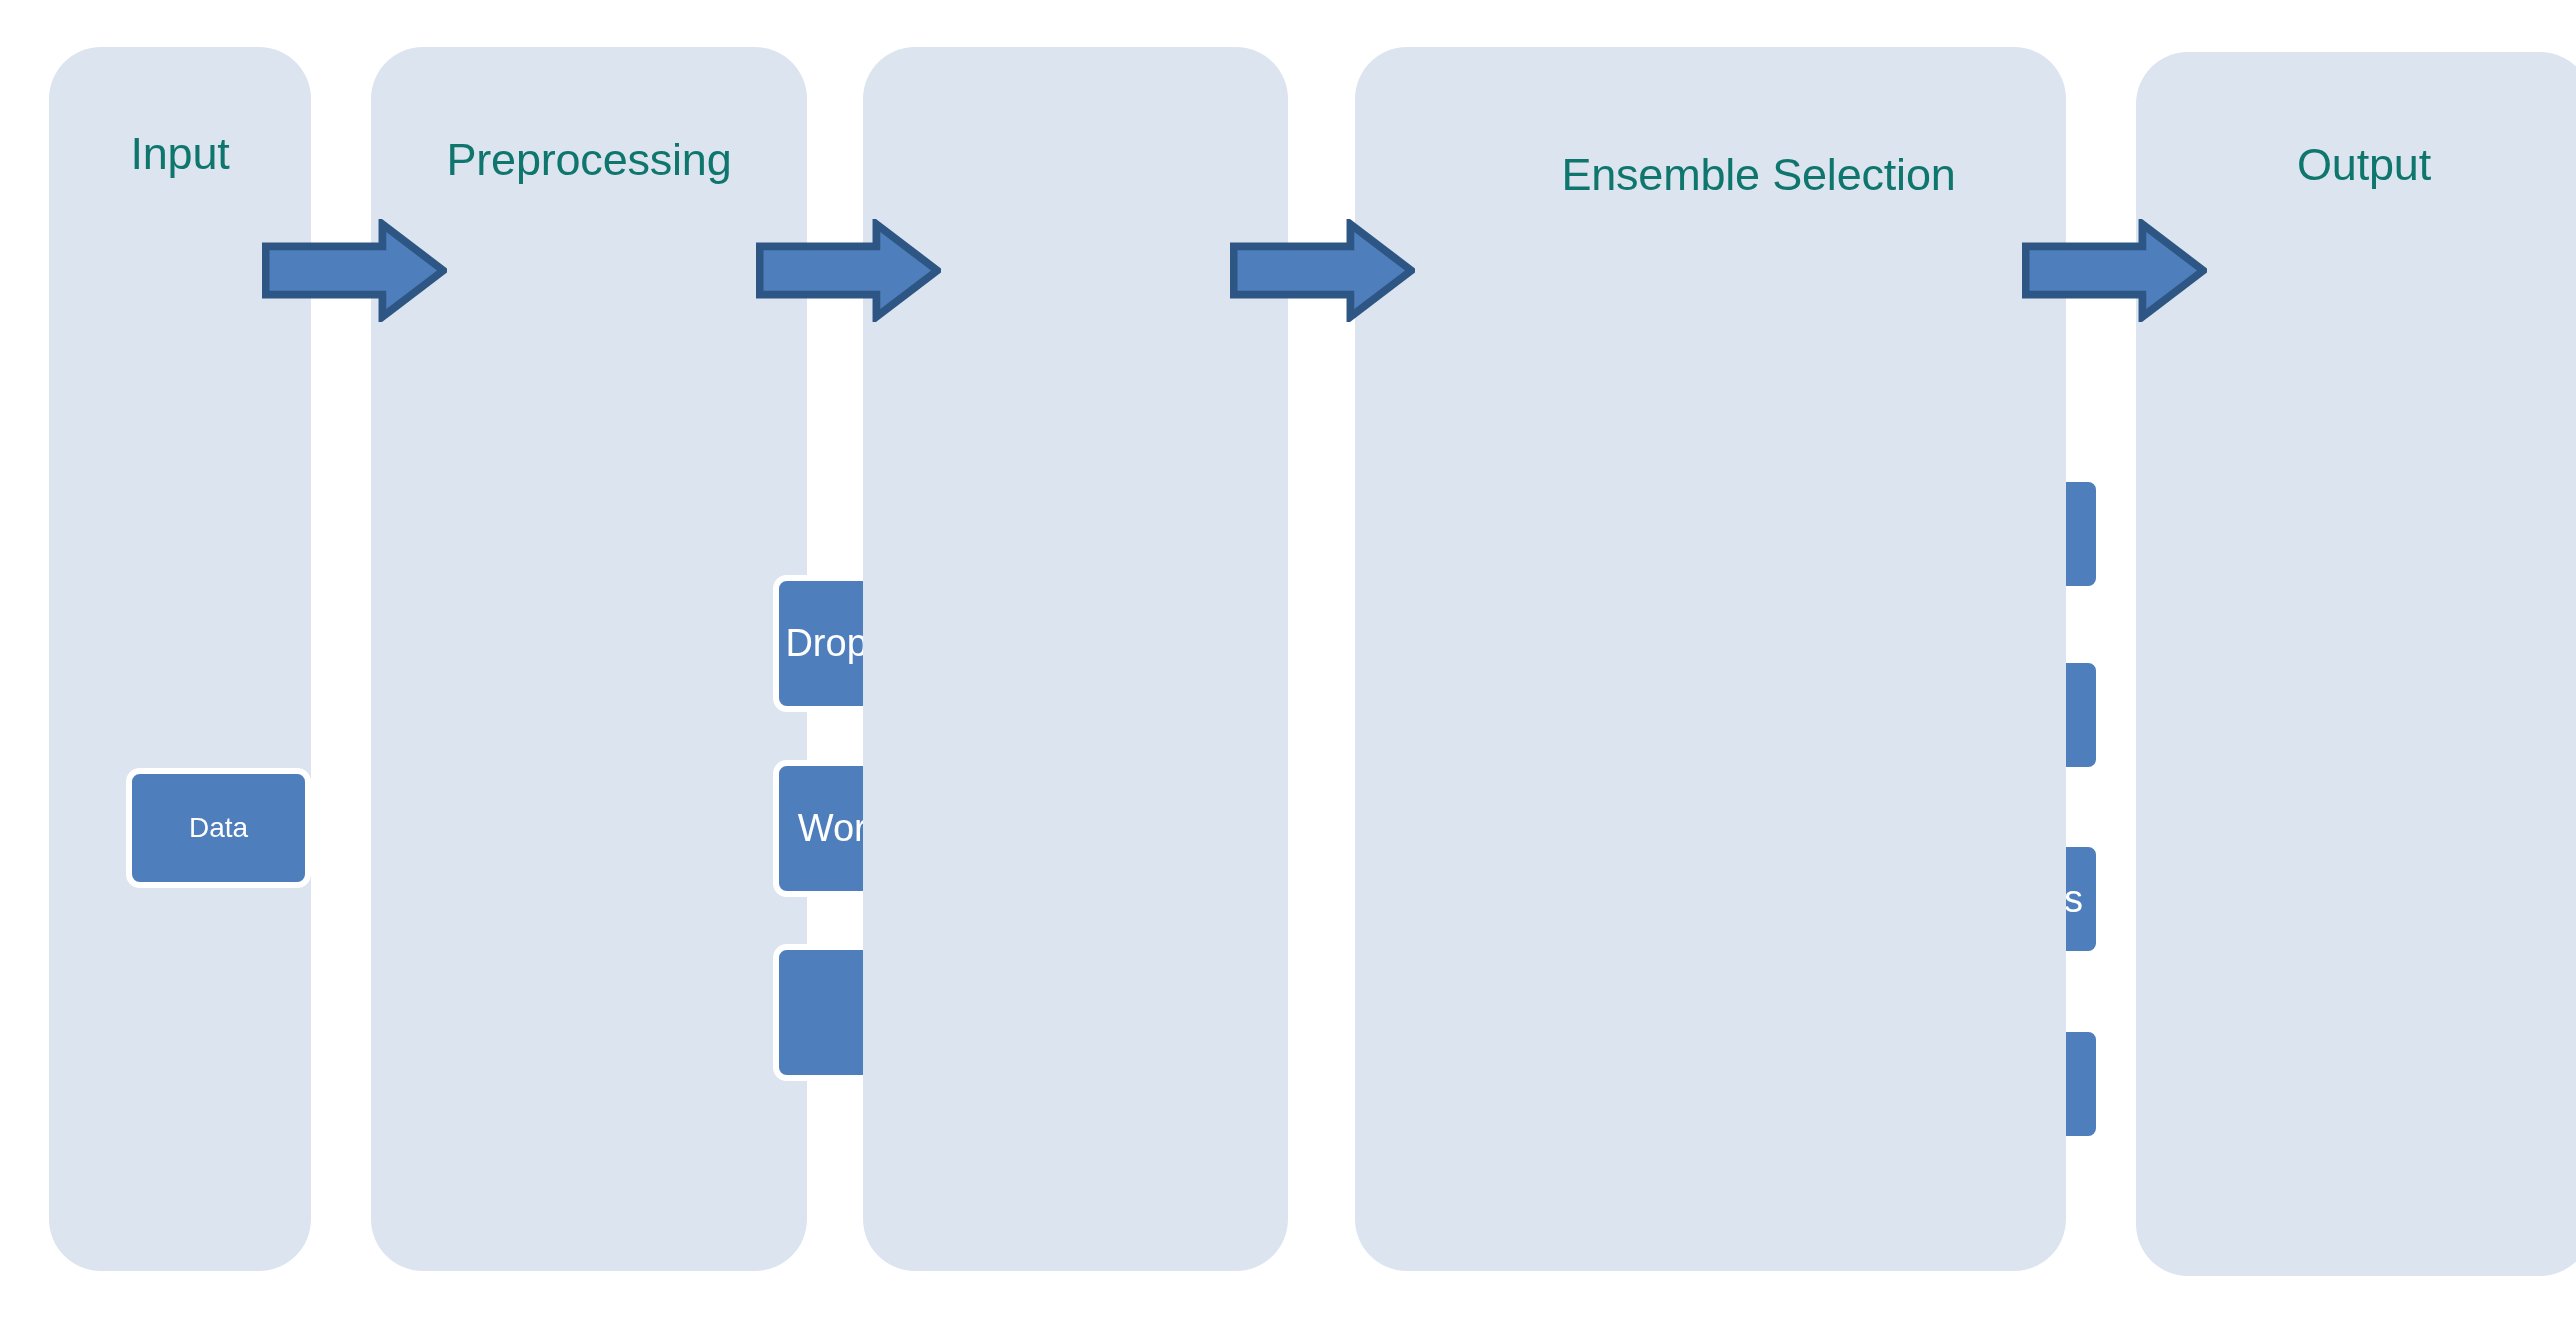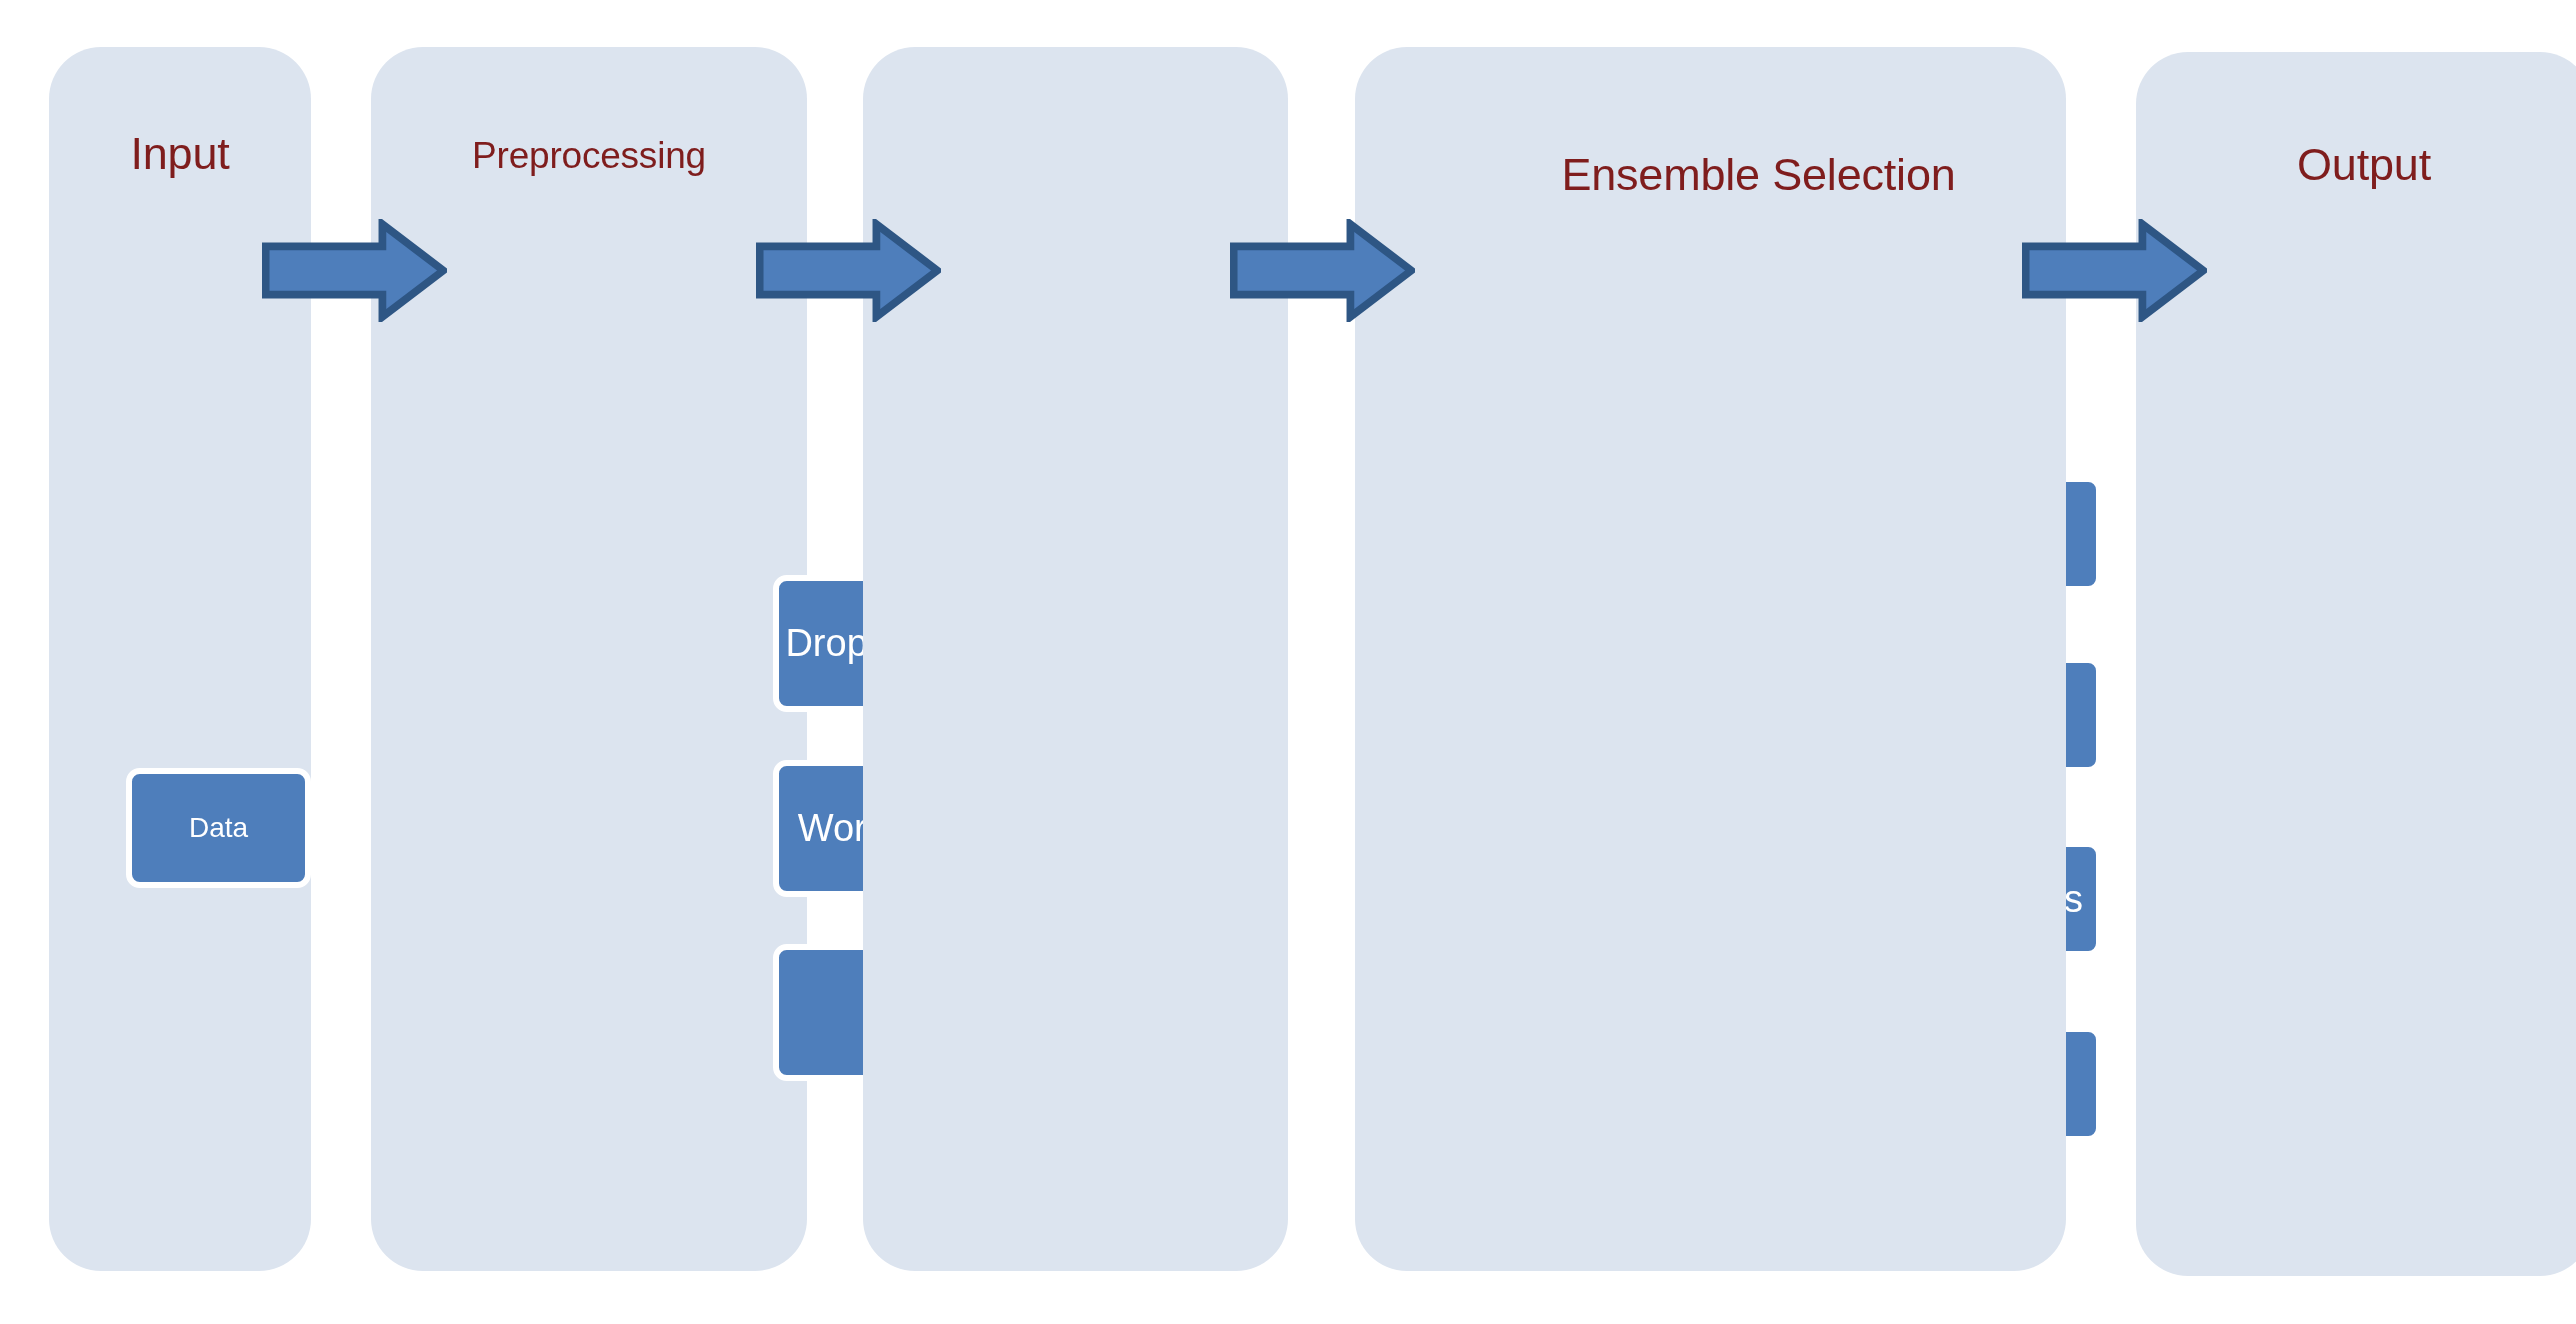--- a/index.html
+++ b/index.html
@@ -27,35 +27,35 @@
     position: absolute;
     background: #dce4ef;
     border-radius: 52px;
     box-sizing: border-box;
   }
   .stage-title {
     position: absolute;
     left: 0;
     width: 100%;
     text-align: center;
-    color: #7f1d1d;
+    color: #0f766e;
     font-weight: 400;
     line-height: 1.12;
     letter-spacing: -0.2px;
   }
 
   
   #stage-input       { left: 49px;   top: 47px;  width: 262px;  height: 1224px; }
   #stage-preprocess  { left: 371px;  top: 47px;  width: 436px;  height: 1224px; }
   #stage-feature     { left: 863px; top: 47px;  width: 425px;  height: 1224px; }
   #stage-ensemble    { left: 1355px; top: 47px;  width: 711px;  height: 1224px; }
   #stage-output      { left: 2136px; top: 52px;  width: 456px;  height: 1224px; }
 
   #stage-input .stage-title      { top: 82px;  font-size: 45px; }
-  #stage-preprocess .stage-title { top: 88px; font-size: 37px; }
+  #stage-preprocess .stage-title { top: 88px; font-size: 45px; }
   #stage-feature .stage-title    { top: 86px; font-size: 45px; }
   #stage-ensemble .stage-title   { top: 103px; font-size: 45px; padding-left: 48px; }
   #stage-output .stage-title     { top: 88px; font-size: 45px; }
 
   
   .item-box {
     position: absolute;
     background: #4e7ebb;
     border: 6px solid #ffffff;
     border-radius: 13.7px;

